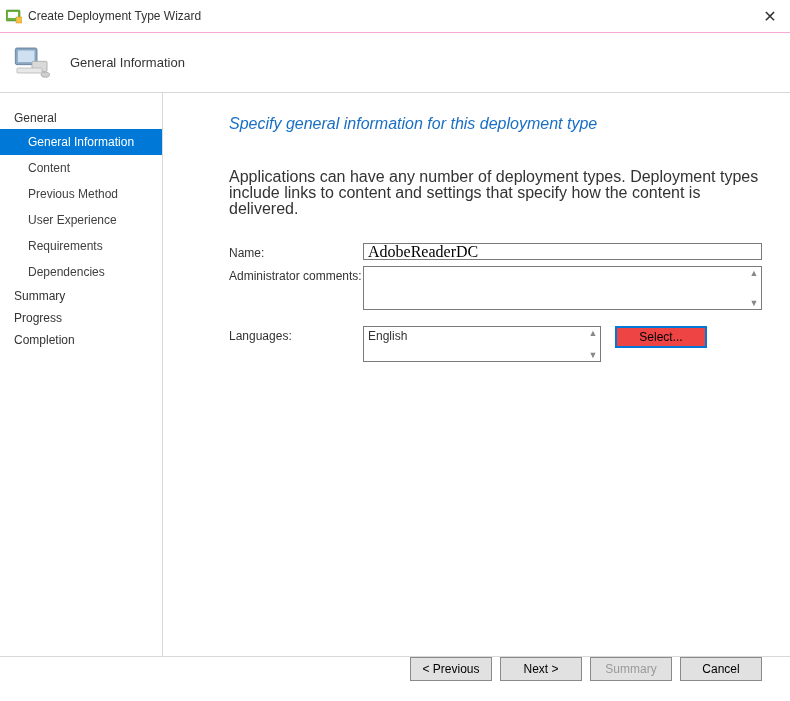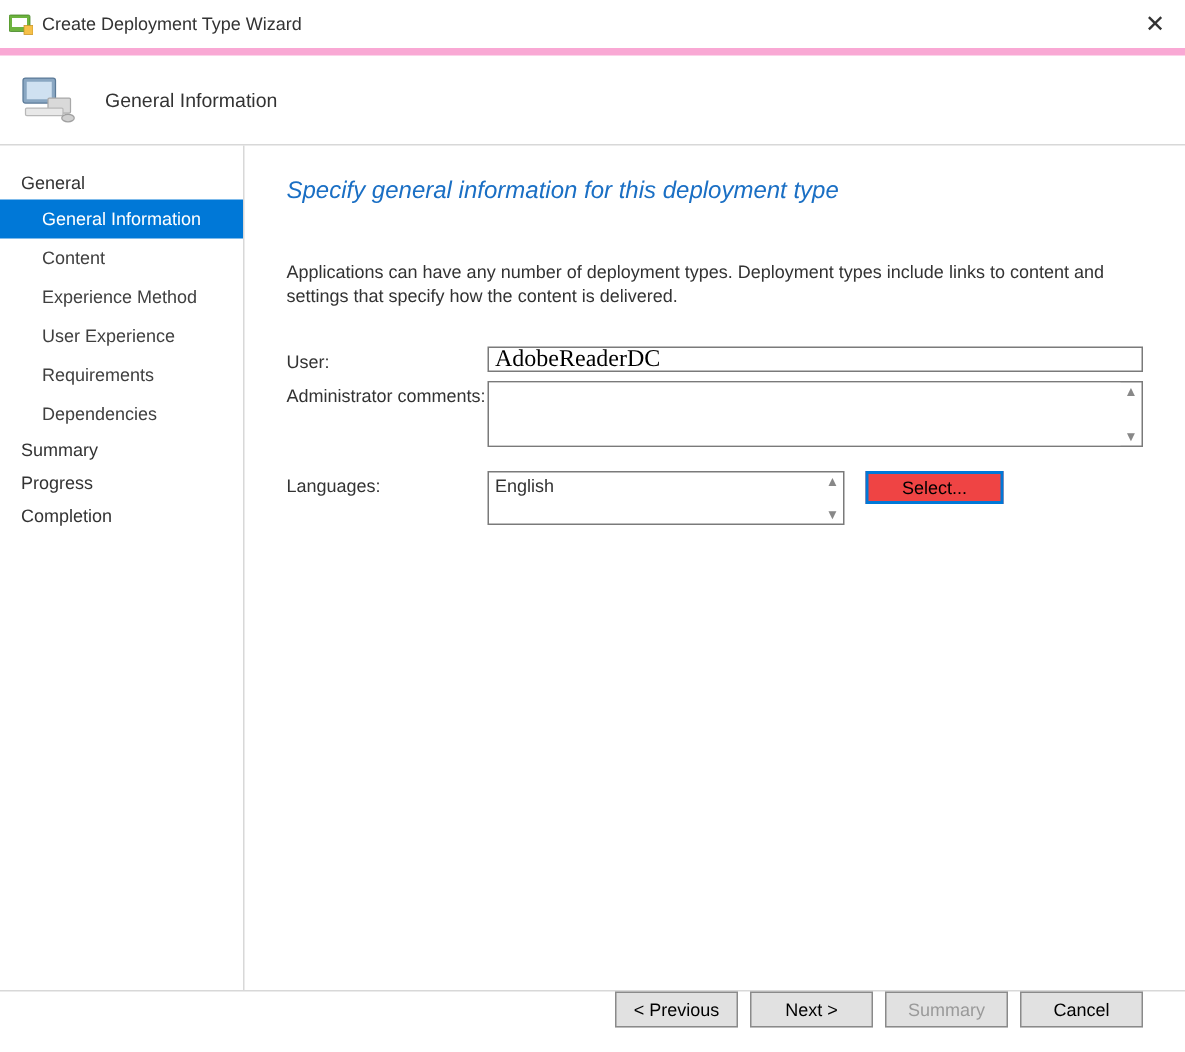--- a/index.html
+++ b/index.html
@@ -11,21 +11,21 @@
       width: 790px;
       height: 701px;
       overflow: hidden;
       position: relative;
     }
     .titlebar {
       height: 28px;
       display: flex;
       align-items: center;
       padding: 16px 6px;
-      border-bottom: 5px solid #f9a8d4;
+      border-bottom: 1px solid #f9a8d4;
     }
     .titlebar .app-icon {
       width: 16px; height: 16px;
       margin-right: 6px;
     }
     .titlebar .title {
       font-size: 12px;
       color: #333;
       flex: 1;
     }
@@ -47,20 +47,21 @@
       width: 40px; height: 40px;
       margin-right: 18px;
     }
     .header-band .step-title {
       font-size: 13px;
       color: #333;
     }
     .body {
       display: flex;
       height: calc(701px - 28px - 60px - 50px);
+      gap: 38px;
     }
     .sidebar {
       width: 163px;
       border-right: 1px solid #d8d8d8;
       padding-top: 14px;
     }
     .nav-top {
       padding: 4px 8px 4px 14px;
       color: #333;
       cursor: pointer;
@@ -80,21 +81,21 @@
       padding: 22px 28px 10px 28px;
       position: relative;
     }
     .page-heading {
       font-size: 16px;
       color: #1a6fc4;
       margin-bottom: 36px;
       font-style: italic;
     }
     .description {
-      font-size: 12px;
+      font-size: 16px;
       color: #333;
       margin: 0 0 26px 0;
       line-height: 16px;
     }
     .form-row {
       display: flex;
       align-items: flex-start;
       margin-bottom: 6px;
     }
     .form-label {
@@ -214,35 +215,35 @@
     </svg>
   </span>
   <span class="step-title">General Information</span>
 </div>
 
 <div class="body">
   <div class="sidebar">
     <div class="nav-top">General</div>
     <div class="nav-sub selected">General Information</div>
     <div class="nav-sub">Content</div>
-    <div class="nav-sub">Experience Method</div>
+    <div class="nav-sub">Previous Method</div>
     <div class="nav-sub">User Experience</div>
     <div class="nav-sub">Requirements</div>
     <div class="nav-sub">Dependencies</div>
     <div class="nav-top">Summary</div>
     <div class="nav-top">Progress</div>
     <div class="nav-top">Completion</div>
   </div>
 
   <div class="content">
     <div class="page-heading">Specify general information for this deployment type</div>
     <div class="description">Applications can have any number of deployment types. Deployment types include links to content and settings that specify how the content is delivered.</div>
 
     <div class="form-row">
-      <div class="form-label">User:</div>
+      <div class="form-label">Name:</div>
       <input class="text-input" type="text" value="AdobeReaderDC" style="">
     </div>
 
     <div class="form-row">
       <div class="form-label">Administrator comments:</div>
       <div class="textarea-wrap">
         <textarea style=""></textarea>
         <div class="scroll-stub-v">
           <div class="arrow">▲</div>
           <div class="arrow">▼</div>

